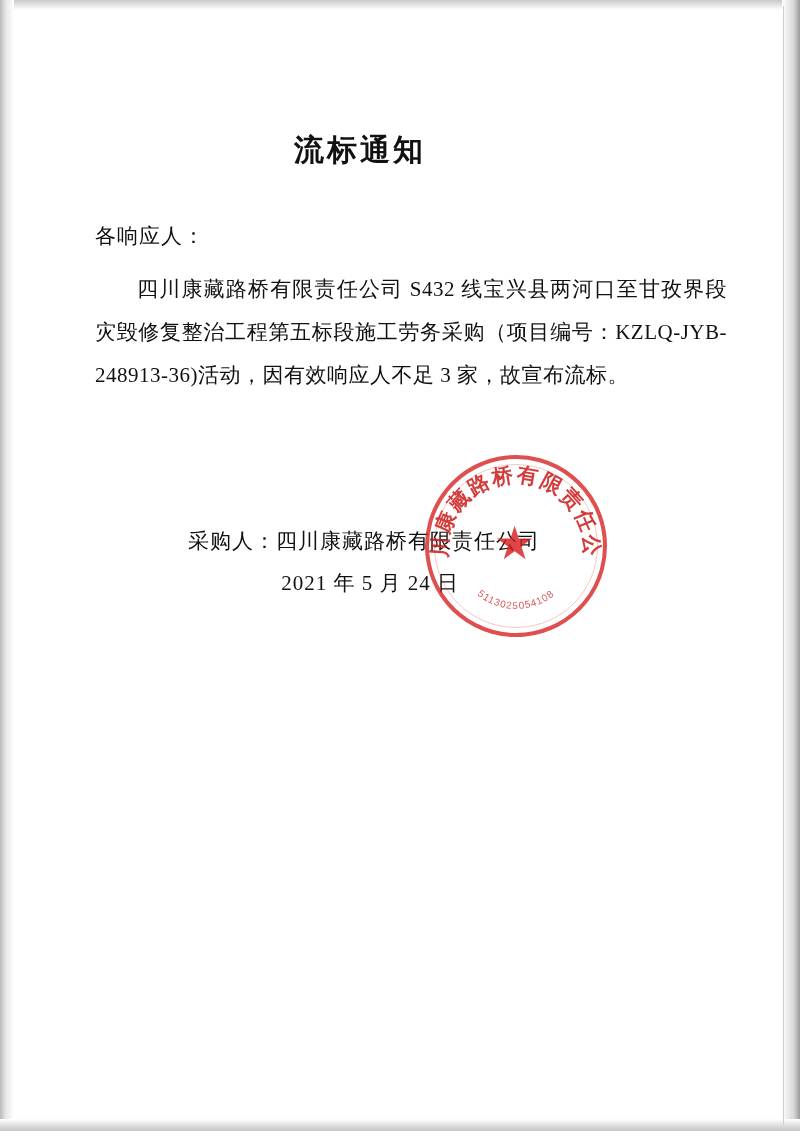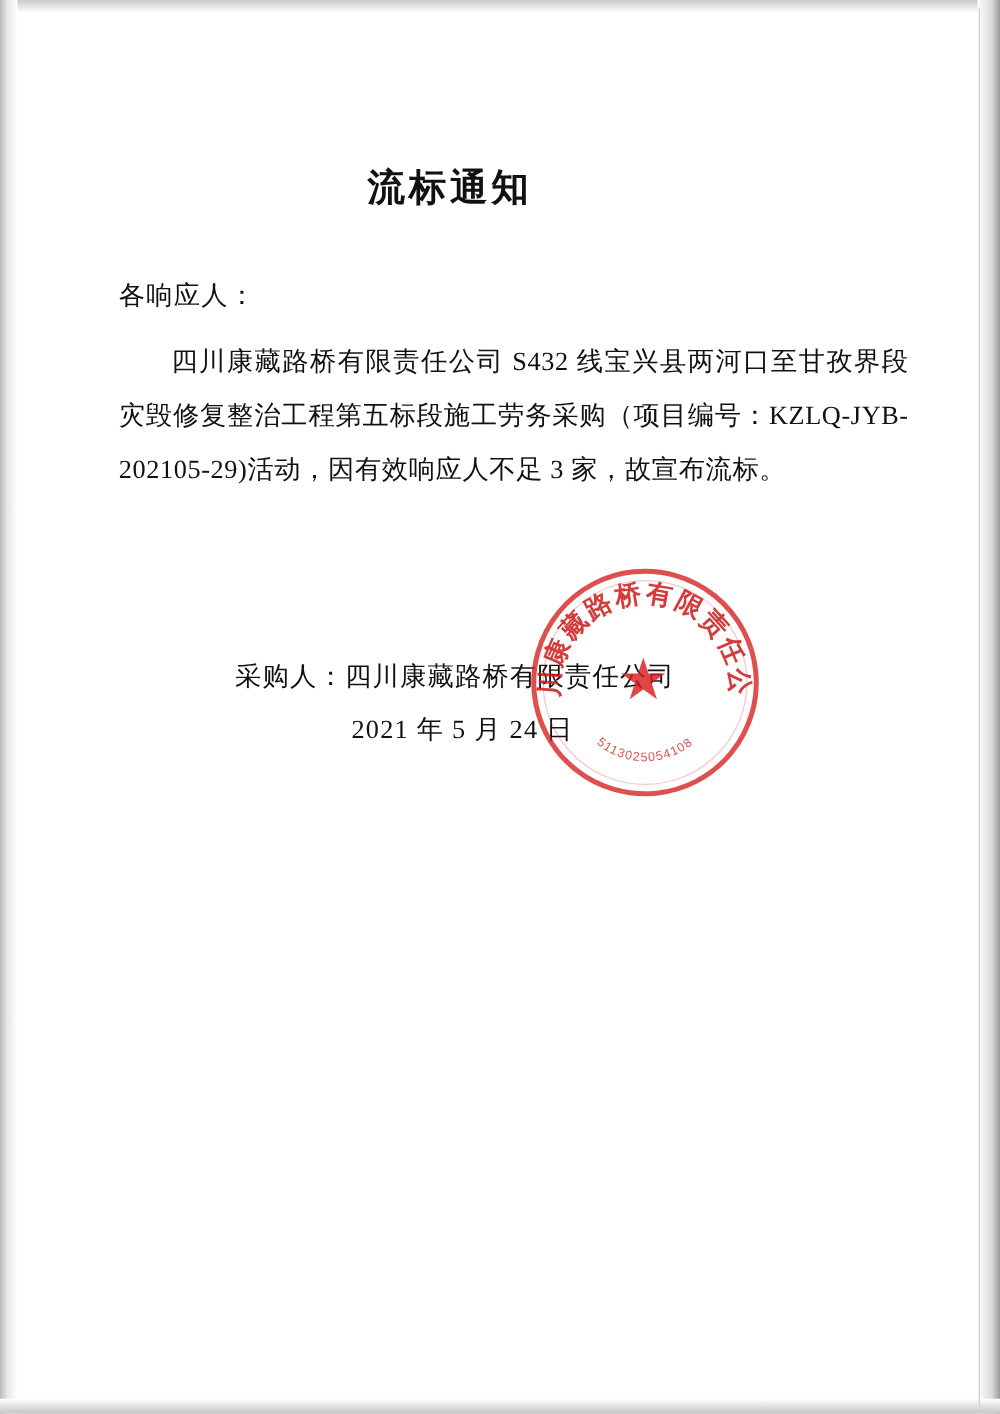--- a/index.html
+++ b/index.html
@@ -184,21 +184,21 @@
   <div class="page-shade-left"></div>
   <div class="page-shade-right"></div>
   <div class="page-shade-bottom"></div>
   <div class="edge-line-right"></div>
 
   <div class="doc-title">流标通知</div>
 
   <div class="salutation">各响应人：</div>
 
   <div class="body-block">
-    <p>四川康藏路桥有限责任公司 S432 线宝兴县两河口至甘孜界段灾毁修复整治工程第五标段施工劳务采购（项目编号：KZLQ-JYB-202105-29)活动，因有效响应人不足 3 家，故宣布流标。</p>
+    <p>四川康藏路桥有限责任公司 S432 线宝兴县两河口至甘孜界段灾毁修复整治工程第五标段施工劳务采购（项目编号：KZLQ-JYB-248913-36)活动，因有效响应人不足 3 家，故宣布流标。</p>
   </div>
 
   <div class="sign-block">
     <div class="sign-line">采购人：四川康藏路桥有限责任公司</div>
     <div class="sign-date">2021 年 5 月 24 日</div>
   </div>
 
   <div class="seal">
     <div class="seal-ring"></div>
     <div class="seal-inner-faint"></div>

